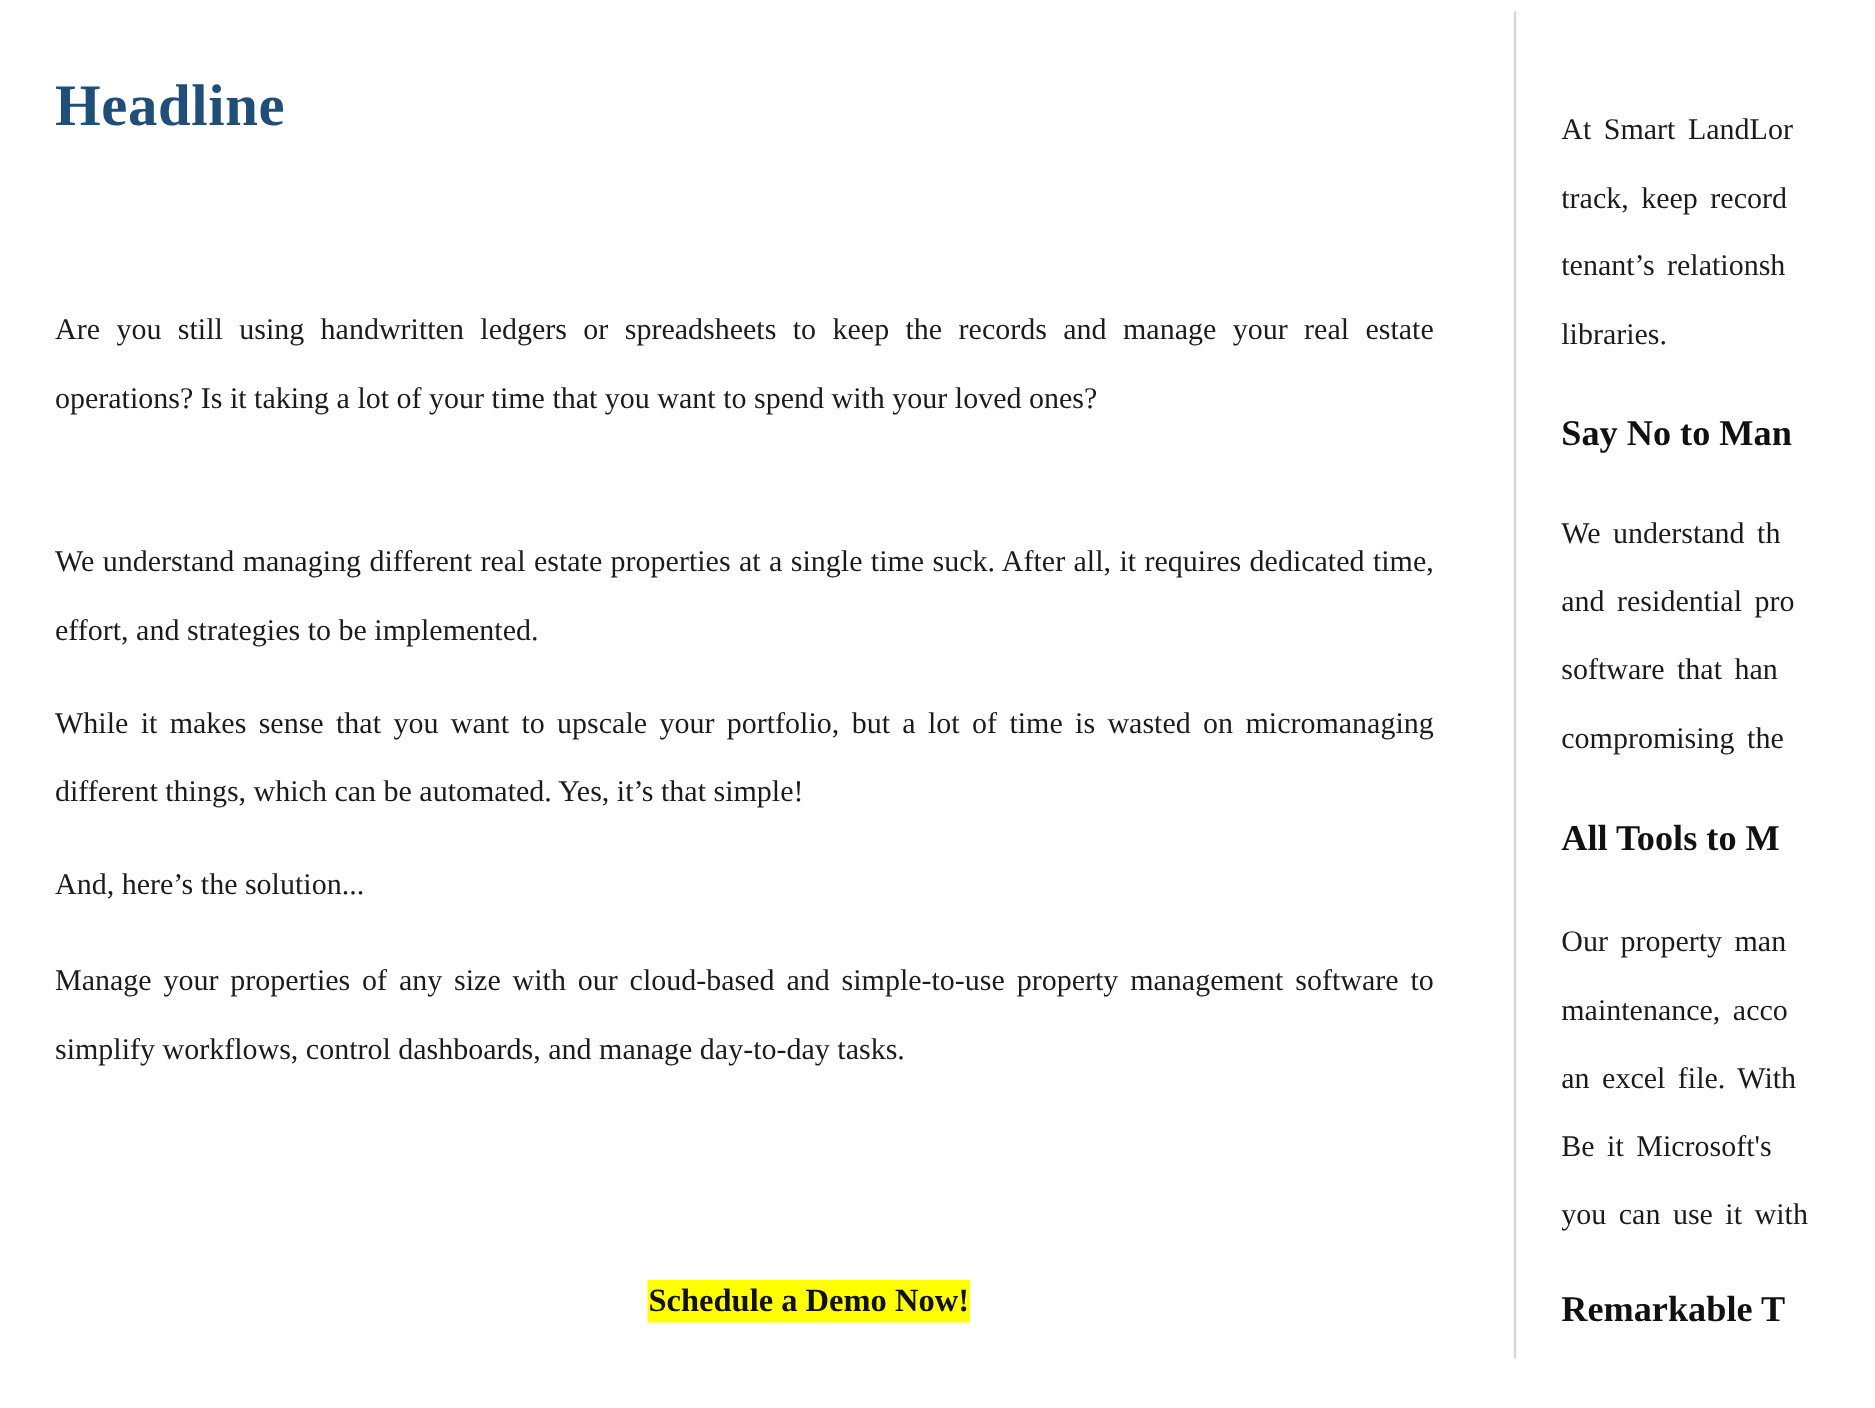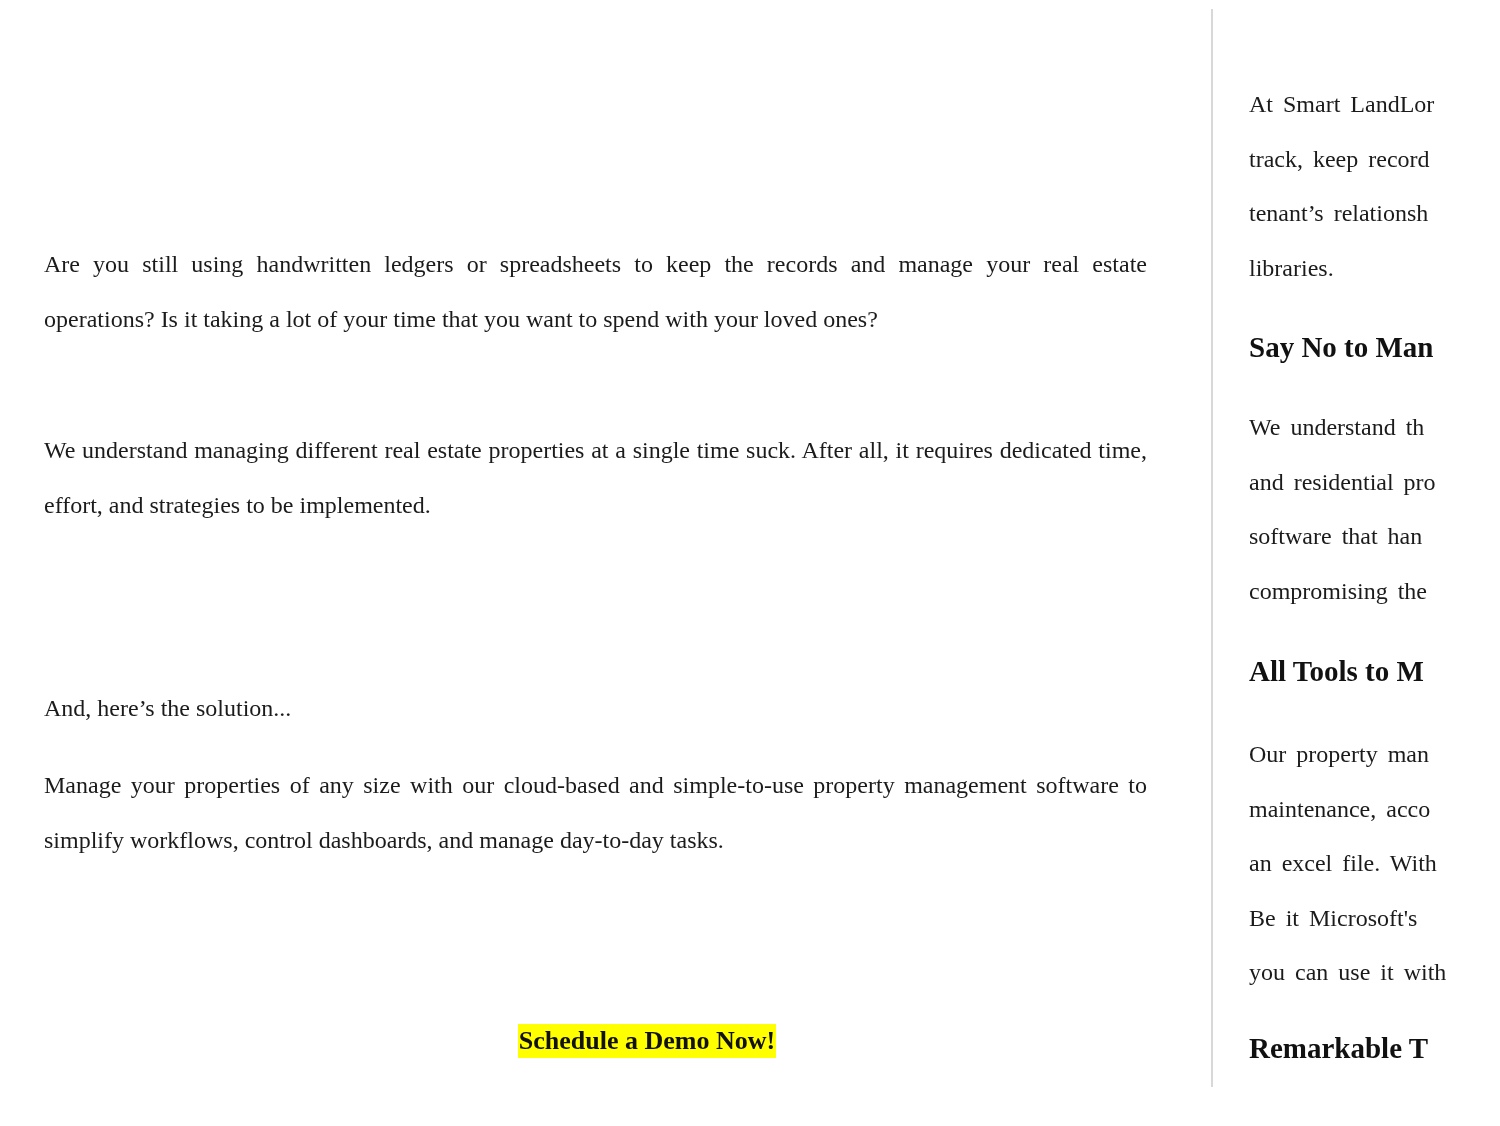--- a/index.html
+++ b/index.html
@@ -124,26 +124,28 @@
   .rh2 { top: 652px; }
   .rp3 { top: 727px; }
   .rh3 { top: 1029px; }
 </style>
 </head>
 <body>
 
 <div class="page">
 
   <div class="left-col">
+    <div class="headline">Headline</div>
 
 
     <p class="body-para p2">We understand managing different real estate properties at a single time suck. After all, it requires dedicated time, effort, and strategies to be implemented.</p>
 
     <p class="body-para p1">Are you still using handwritten ledgers or spreadsheets to keep the records and manage your real estate operations? Is it taking a lot of your time that you want to spend with your loved ones?</p>
 
+    <p class="body-para p3">While it makes sense that you want to upscale your portfolio, but a lot of time is wasted on micromanaging different things, which can be automated. Yes, it’s that simple!</p>
 
     <p class="body-para p4">And, here’s the solution...</p>
 
     <p class="body-para p5">Manage your properties of any size with our cloud-based and simple-to-use property management software to simplify workflows, control dashboards, and manage day-to-day tasks.</p>
   </div>
 
   <div class="cta-row">
     <span class="cta-highlight">Schedule a Demo Now!</span>
   </div>
 

